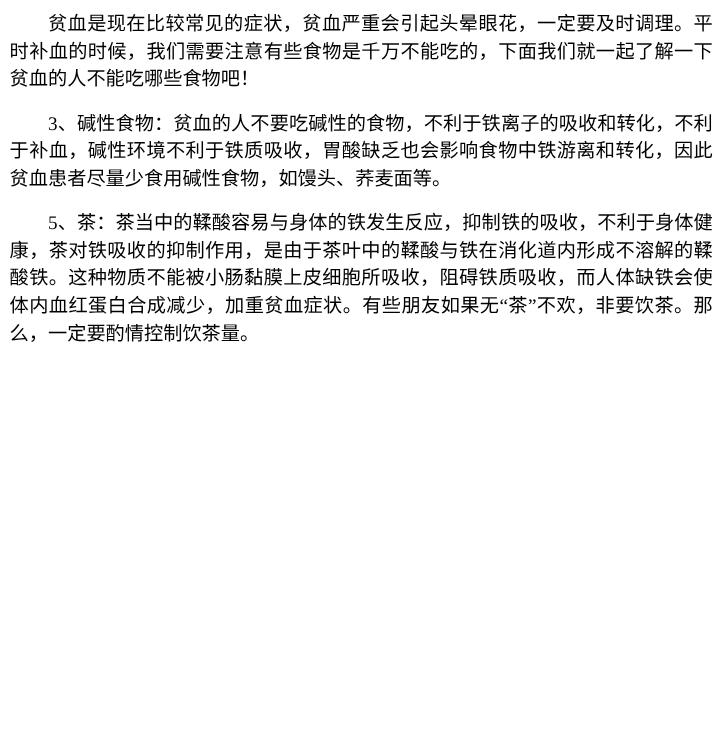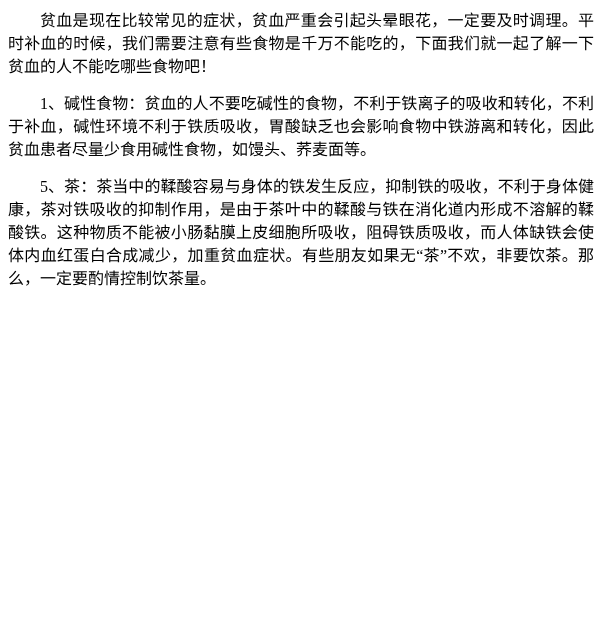--- a/index.html
+++ b/index.html
@@ -33,16 +33,16 @@
   }
   .para:last-child {
     margin-bottom: 12px;
   }
 </style>
 </head>
 <body>
 
 <div class="page">
   <p class="para">贫血是现在比较常见的症状，贫血严重会引起头晕眼花，一定要及时调理。平时补血的时候，我们需要注意有些食物是千万不能吃的，下面我们就一起了解一下贫血的人不能吃哪些食物吧！</p>
-  <p class="para">1、碱性食物：贫血的人不要吃碱性的食物，不利于铁离子的吸收和转化，不利于补血，碱性环境不利于铁质吸收，胃酸缺乏也会影响食物中铁游离和转化，因此贫血患者尽量少食用碱性食物，如馒头、荞麦面等。</p>
+  <p class="para">3、碱性食物：贫血的人不要吃碱性的食物，不利于铁离子的吸收和转化，不利于补血，碱性环境不利于铁质吸收，胃酸缺乏也会影响食物中铁游离和转化，因此贫血患者尽量少食用碱性食物，如馒头、荞麦面等。</p>
   <p class="para">5、茶：茶当中的鞣酸容易与身体的铁发生反应，抑制铁的吸收，不利于身体健康，茶对铁吸收的抑制作用，是由于茶叶中的鞣酸与铁在消化道内形成不溶解的鞣酸铁。这种物质不能被小肠黏膜上皮细胞所吸收，阻碍铁质吸收，而人体缺铁会使体内血红蛋白合成减少，加重贫血症状。有些朋友如果无“茶”不欢，非要饮茶。那么，一定要酌情控制饮茶量。</p>
 
 </div>
 
 </body></html>

